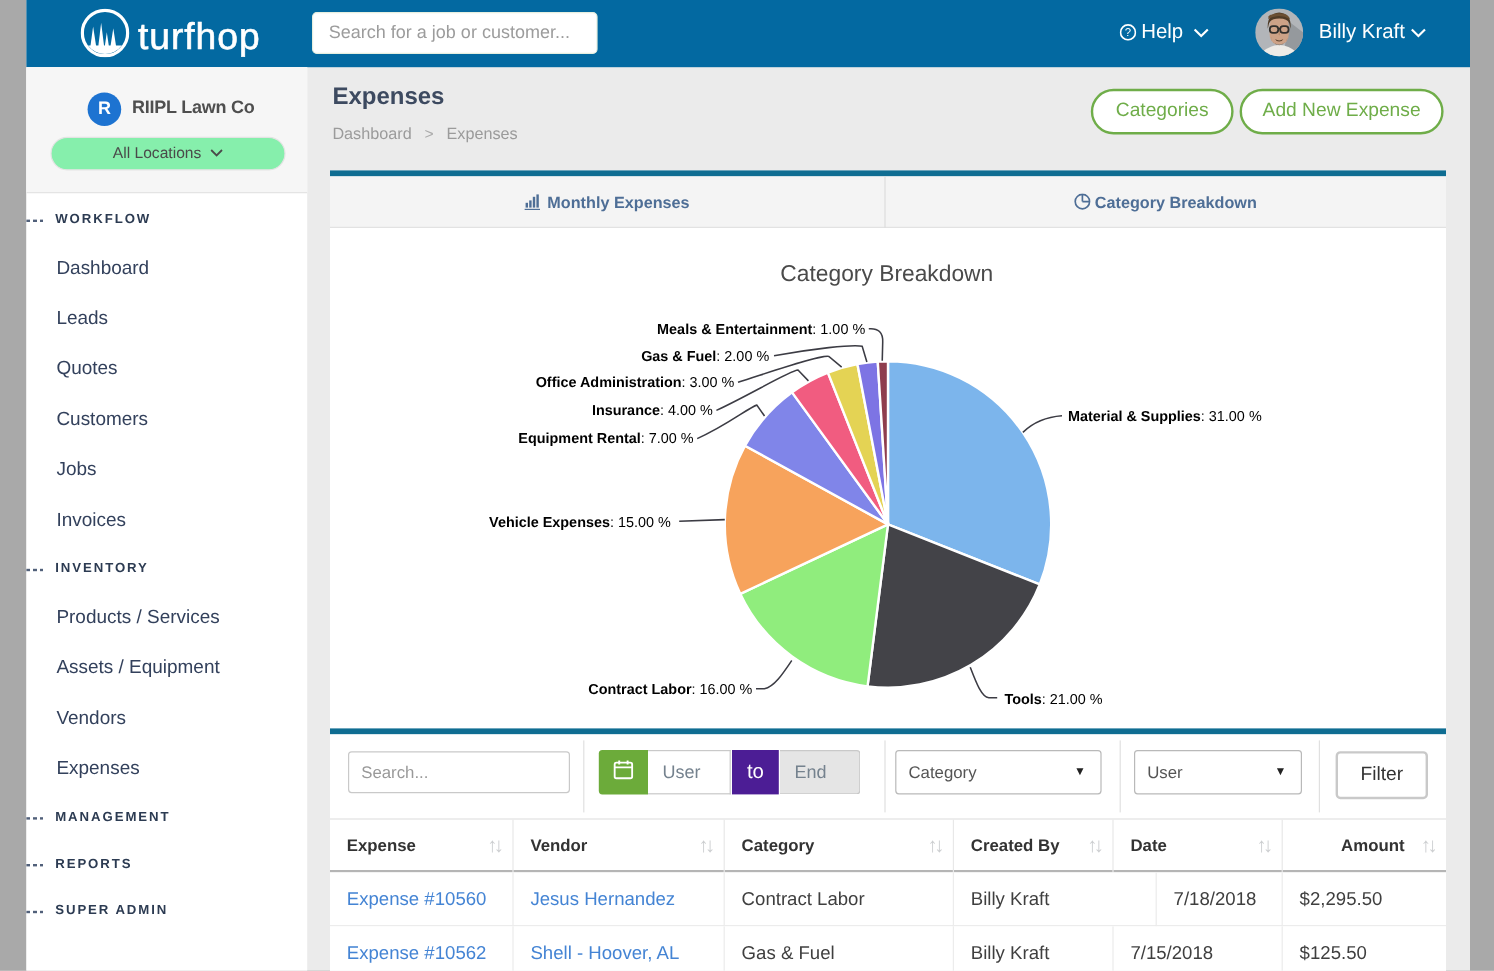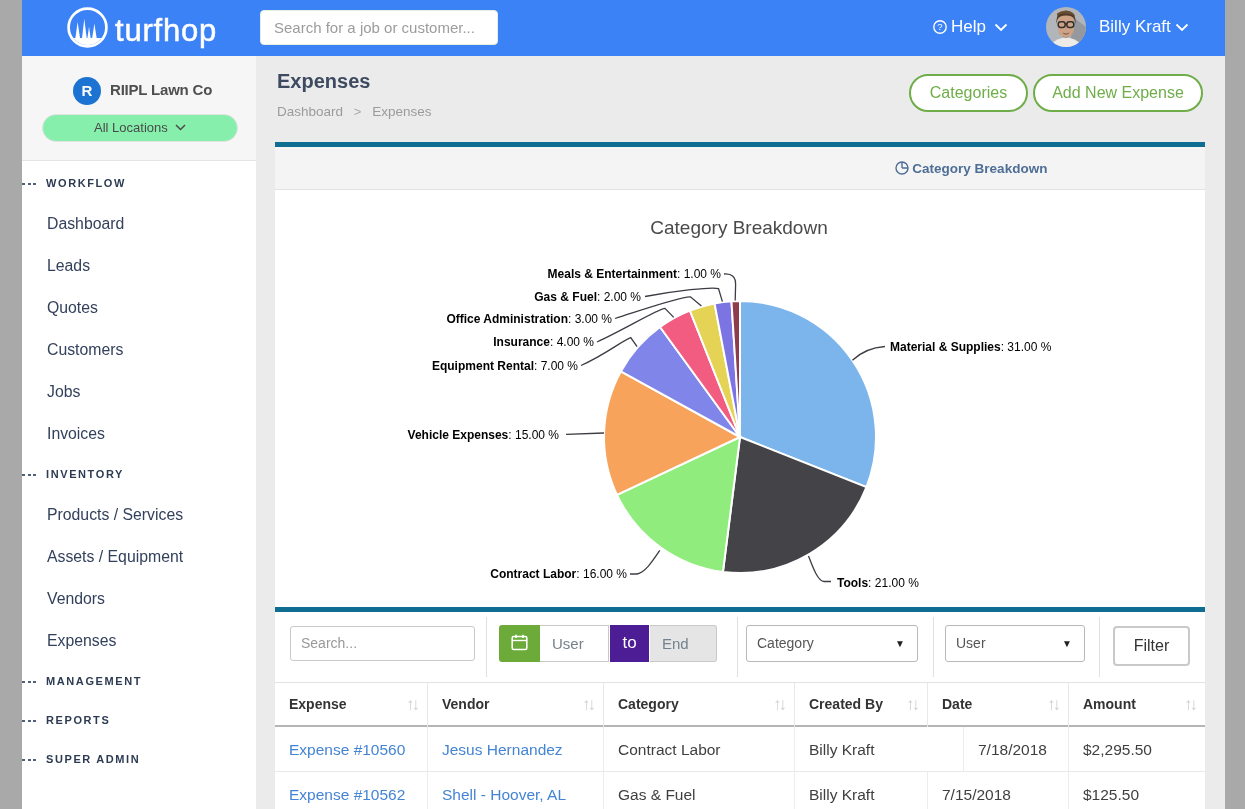--- a/index.html
+++ b/index.html
@@ -1,21 +1,21 @@
 <!DOCTYPE html>
 <html><head>
 <meta charset="utf-8">
 <style>
 * { margin:0; padding:0; box-sizing:border-box; }
 html,body { width:1245px; height:809px; overflow:hidden; }
 body { background:#a9a9a9; font-family:"Liberation Sans", sans-serif; position:relative; }
 .page { position:absolute; left:22px; top:0; width:1203px; height:809px; background:#ebebeb; }
 .abs { position:absolute; }
 
-.topbar { position:absolute; left:0; top:0; width:1203px; height:56px; background:#3b82f6; }
+.topbar { position:absolute; left:0; top:0; width:1203px; height:56px; background:#0369a1; }
 .logo-text { position:absolute; left:93px; top:13px; color:#fff; font-size:31px; letter-spacing:0.8px; -webkit-text-stroke:0.5px #fff; }
 .tb-search { position:absolute; left:238px; top:10px; width:238px; height:35px; background:#fff; border-radius:4px; border:1px solid #e6efe0; color:#9c9c9c; font-size:15px; line-height:33px; padding-left:13px; }
 .help-txt { position:absolute; left:929px; top:17px; color:#fff; font-size:17px; }
 .user-name { position:absolute; left:1077px; top:17px; color:#fff; font-size:17px; }
 
 .sidebar { position:absolute; left:0; top:56px; width:234px; height:753px; background:#fff; }
 .sb-head { position:absolute; left:0; top:0; width:234px; height:105px; background:#f6f6f6; border-bottom:1px solid #e4e4e4; }
 .sb-logo { position:absolute; left:51px; top:21px; width:28px; height:28px; border-radius:50%; background:#1d73d1; color:#fff; font-size:15px; font-weight:bold; text-align:center; line-height:28px; }
 .sb-pill { position:absolute; left:20px; top:58px; width:196px; height:28px; background:#86efac; border:1px solid #e3e3e3; border-radius:14px; font-size:13px; color:#4a4a4a; text-align:center; line-height:26px; }
 .nav-sec { position:absolute; left:24px; font-size:11px; font-weight:bold; letter-spacing:1.6px; color:#2c3b52; }
@@ -128,20 +128,32 @@
   </div>
 
   <div class="content">
     <div class="c-head">Expenses</div>
     <div class="crumb">Dashboard <span style="color:#a9a9a9;font-size:13px;margin:0 7px;">&gt;</span> Expenses</div>
     <div class="gbtn" style="left:777px;width:170px;">Add New Expense</div>
     <div class="gbtn" style="left:653px;width:119px;">Categories</div>
     <div class="card">
       <div class="teal" style="top:0"></div>
       <div class="tabs">
+        <div class="tab" style="left:0;width:463px;border-right:1px solid #dcdcdc;">
+          <svg width="15" height="14" viewBox="0 0 15 14" style="vertical-align:-2px">
+              <g fill="#4e6e96">
+                <rect x="1" y="8" width="2" height="4"></rect>
+                <rect x="4" y="6" width="2" height="6"></rect>
+                <rect x="7" y="3" width="2" height="9"></rect>
+                <rect x="10" y="1" width="2" height="11"></rect>
+                <rect x="0" y="13" width="13" height="1"></rect>
+              </g>
+            </svg>
+          Monthly Expenses
+        </div>
         <div class="tab" style="left:464px;width:464px;">
           <svg width="14" height="14" viewBox="0 0 14 14" style="vertical-align:-2px">
               <circle cx="7" cy="7" r="6" fill="none" stroke="#4e6e96" stroke-width="1.4"></circle>
               <path d="M7 7 L7 1 M7 7 L13 7" stroke="#4e6e96" stroke-width="1.4" fill="none"></path>
             </svg>
           Category Breakdown
         </div>
       </div>
 
       <svg class="abs" style="left:0;top:48px" width="928" height="417" viewBox="0 0 928 417">
@@ -204,21 +216,21 @@
         <div class="fdiv" style="left:824px"></div>
         <div class="fbtn">Filter</div>
       </div>
 
       <div class="thead">
         <div class="th" style="left:0;width:152px;border-left:none;">Expense<span class="sort" style="right:10px;">↑↓</span></div>
         <div class="th" style="left:152px;width:176px;">Vendor<span class="sort" style="right:10px;">↑↓</span></div>
         <div class="th" style="left:328px;width:191px;">Category<span class="sort" style="right:10px;">↑↓</span></div>
         <div class="th" style="left:519px;width:133px;">Created By<span class="sort" style="right:10px;">↑↓</span></div>
         <div class="th" style="left:652px;width:141px;">Date<span class="sort" style="right:10px;">↑↓</span></div>
-        <div class="th" style="left:793px;width:137px;">Amount<span class="sort" style="right:10px;">↑↓</span></div>
+        <div class="th" style="left:793px;width:137px;text-align:center;">Amount<span class="sort" style="right:10px;">↑↓</span></div>
       </div>
       <div class="trow" style="top:585px;">
         <div class="td lnk" style="left:0;width:152px;border-left:none;">Expense #10560</div>
         <div class="td lnk" style="left:152px;width:176px;">Jesus Hernandez</div>
         <div class="td" style="left:328px;width:191px;">Contract Labor</div>
         <div class="td" style="left:519px;width:133px;">Billy Kraft</div>
         <div class="td" style="left:688px;width:141px;">7/18/2018</div>
         <div class="td" style="left:793px;width:137px;">$2,295.50</div>
       </div>
       <div class="trow" style="top:630px;">

